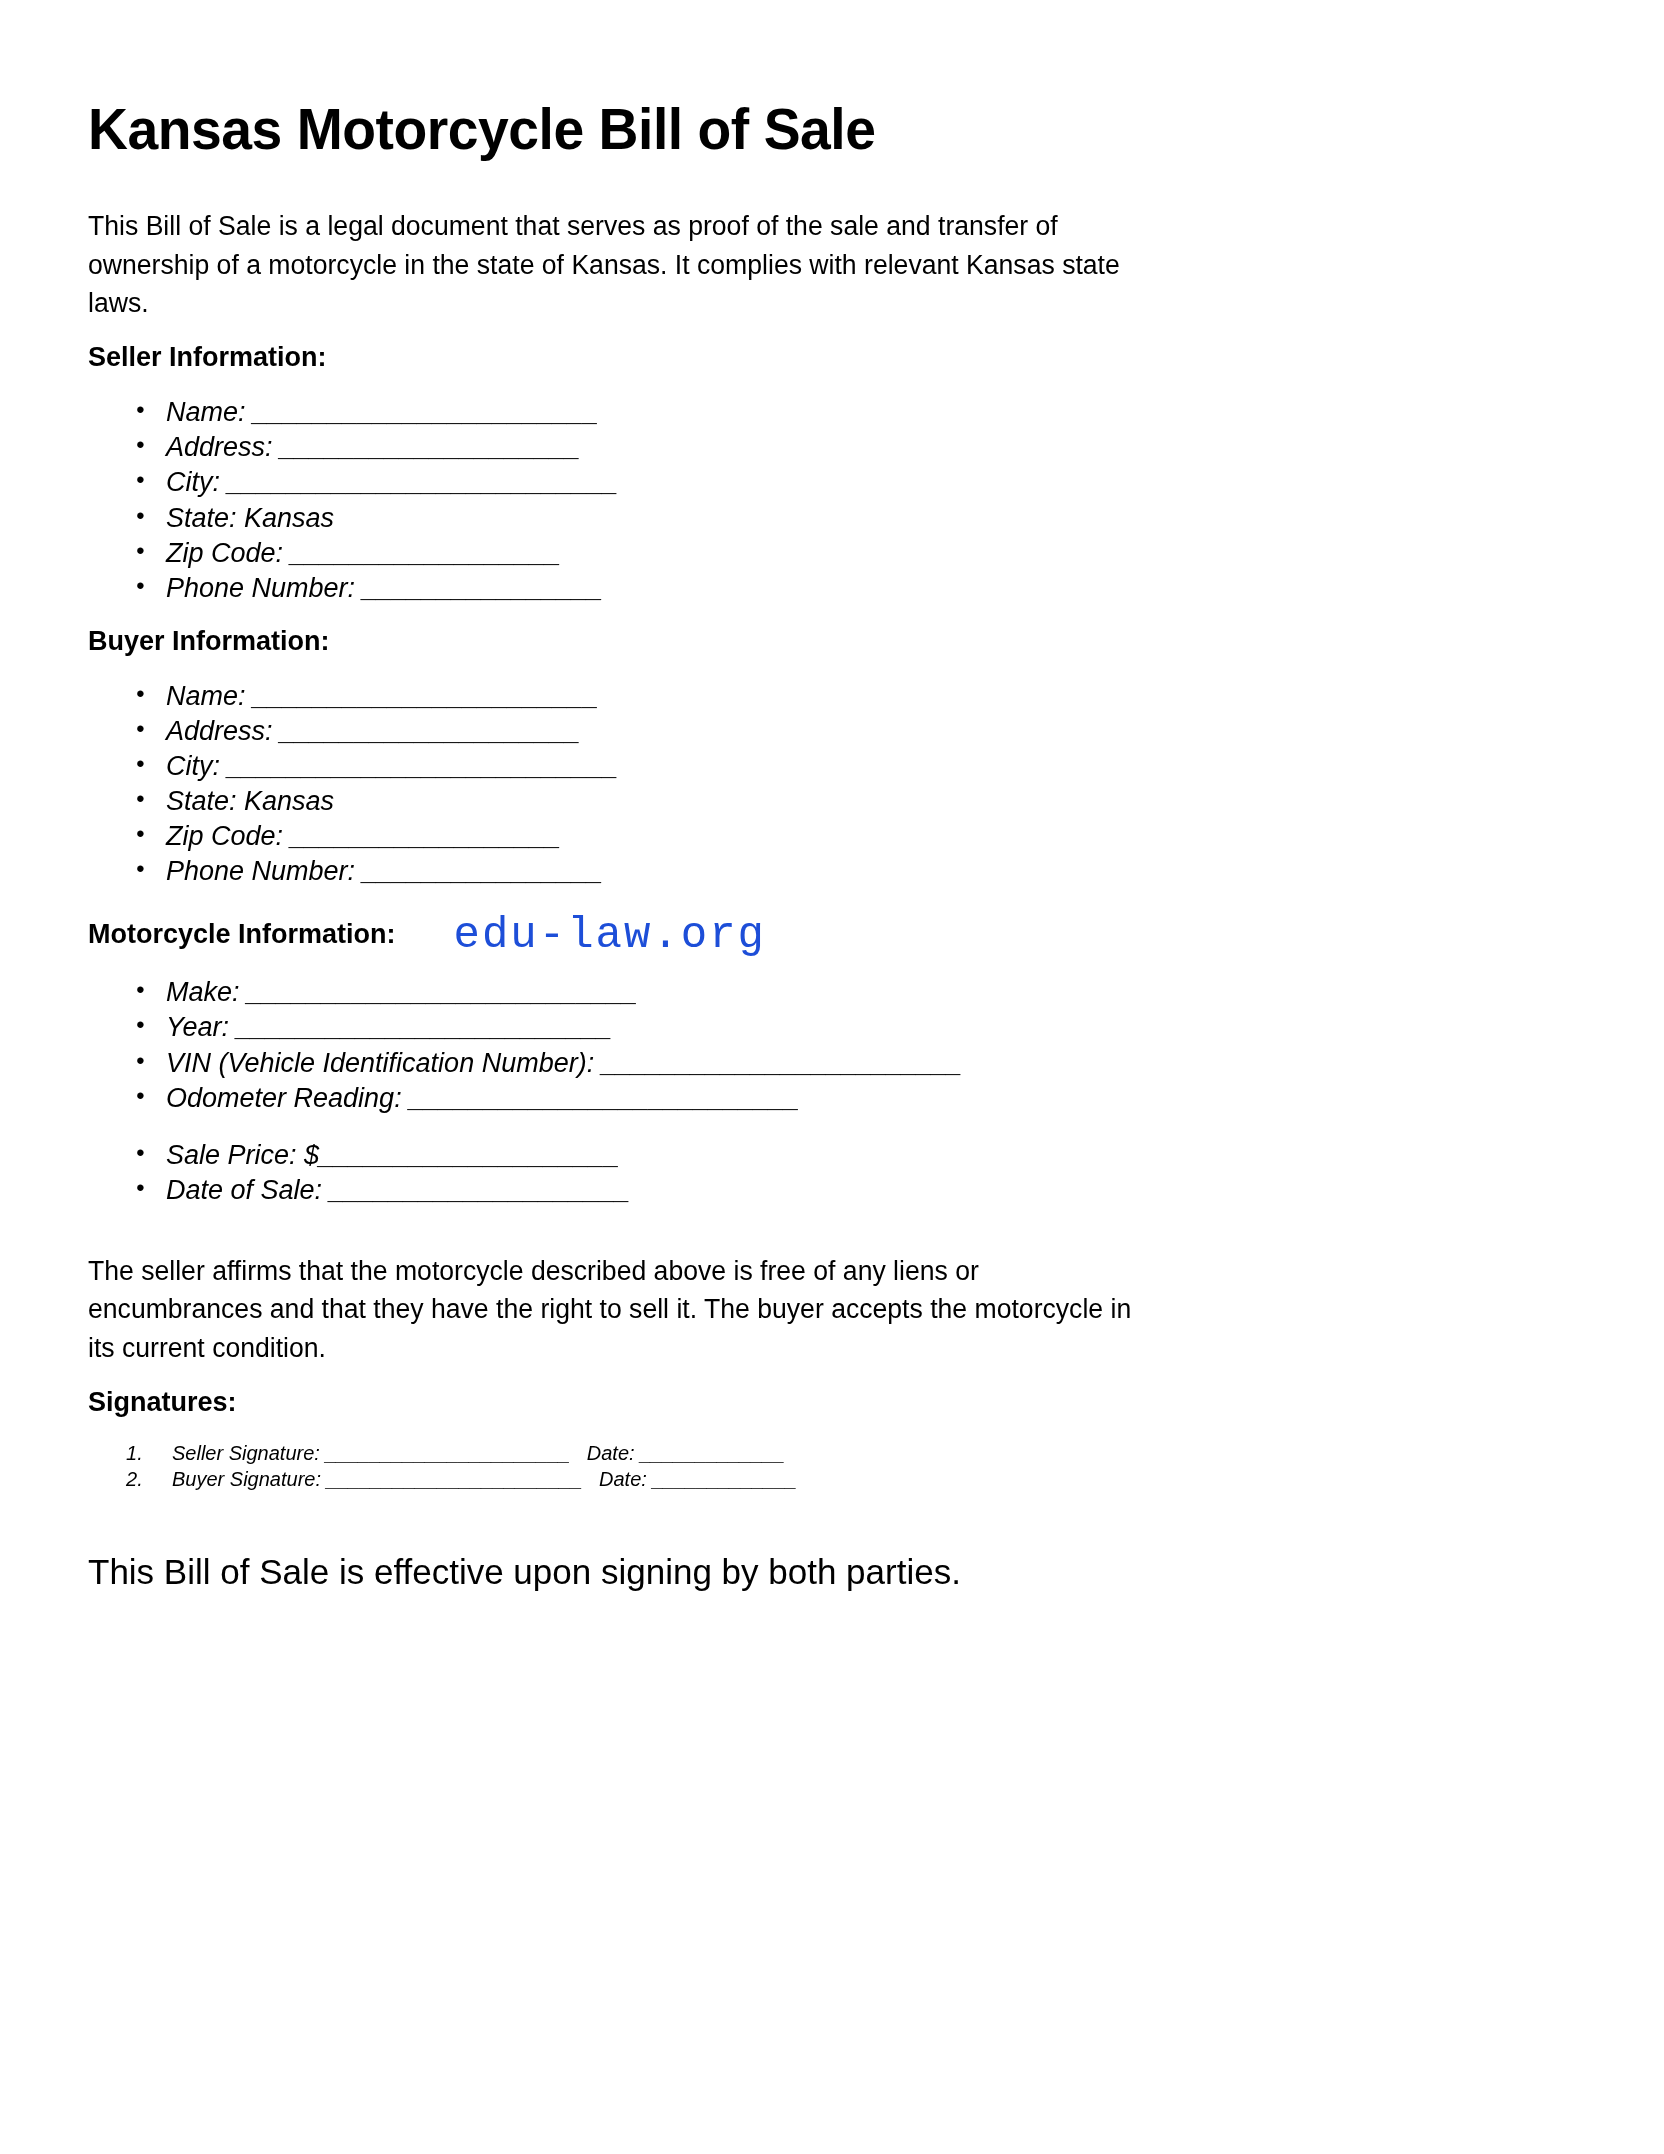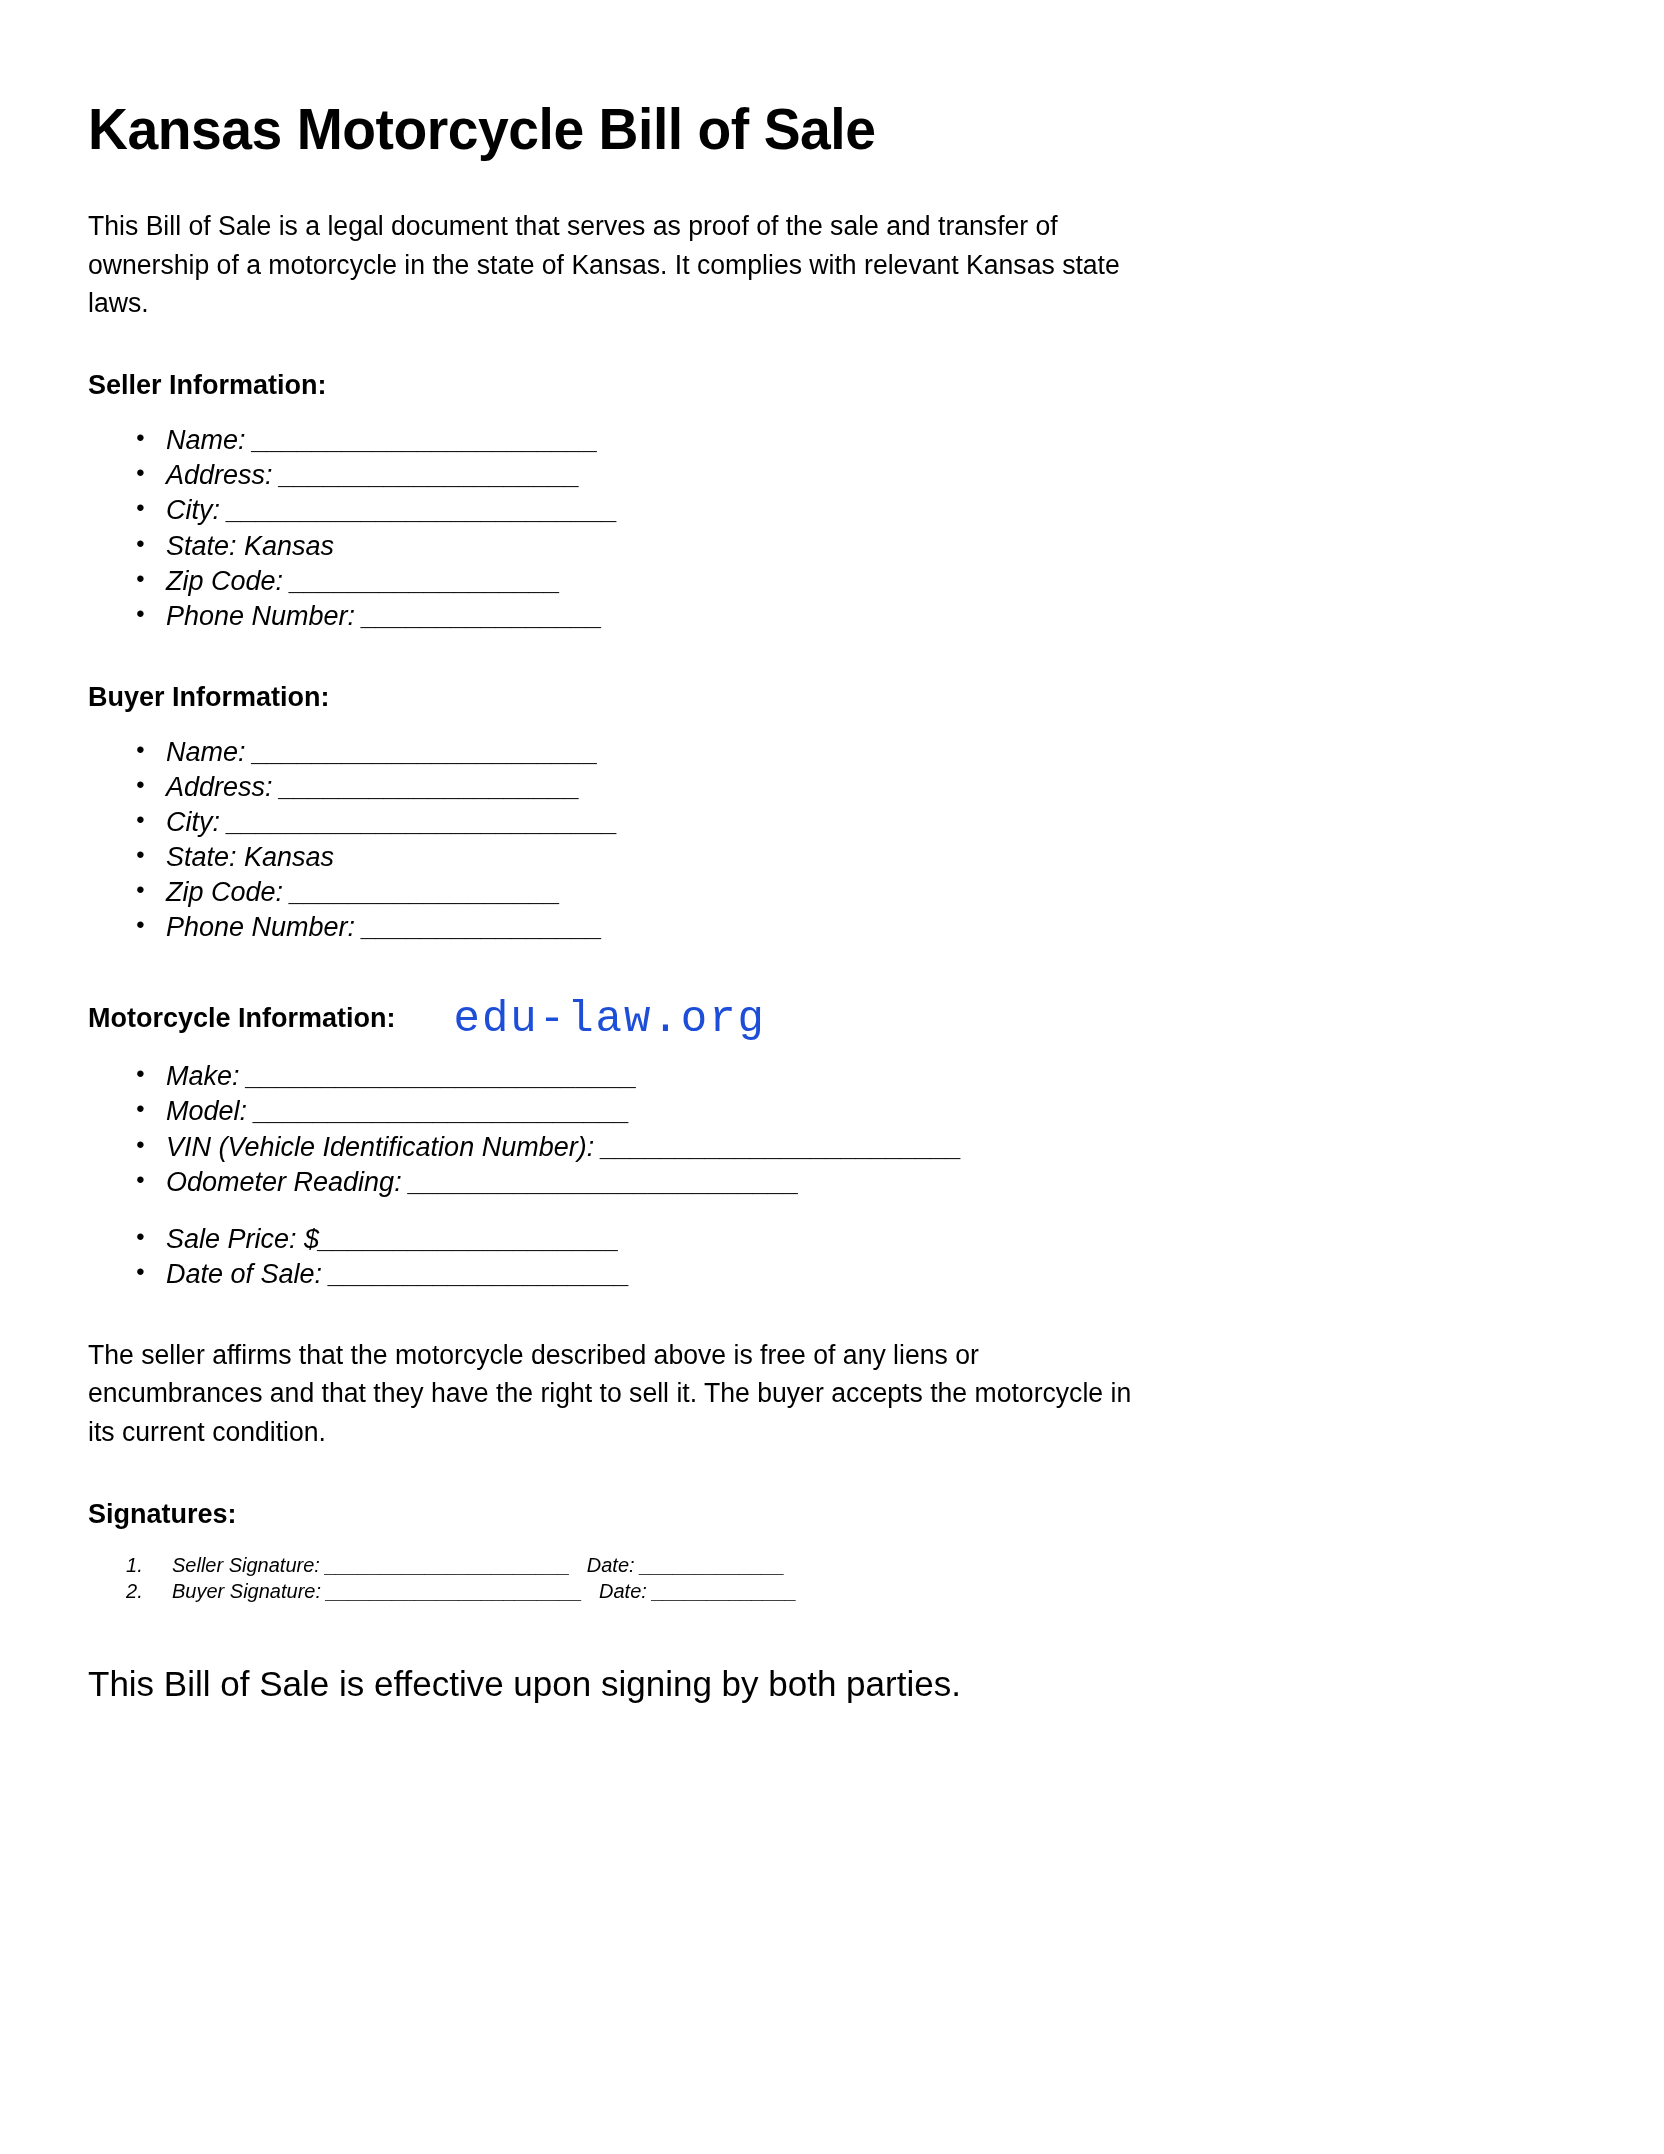--- a/index.html
+++ b/index.html
@@ -42,21 +42,21 @@
     max-width: 1060px;
     transform: scaleX(0.985);
     transform-origin: left top;
   }
   .para.tight {
     max-width: 1075px;
   }
   .section-head {
     font-size: 27px;
     font-weight: bold;
-    margin: 48px 0 0 0;
+    margin: 20px 0 0 0;
     display: flex;
     align-items: baseline;
   }
   .section-head .headline-text {
     white-space: pre;
   }
   .watermark {
     font-family: "Liberation Mono", "DejaVu Sans Mono", monospace;
     font-size: 44px;
     color: #1d4ed8;
@@ -146,21 +146,21 @@
     <li class="blank">Zip Code: __________________</li>
     <li class="blank">Phone Number: ________________</li>
   </ul>
 
   <div class="section-head">
     <span class="headline-text">Motorcycle Information:</span>
     <span class="watermark">edu-law.org</span>
   </div>
   <ul class="blanks">
     <li class="blank">Make: __________________________</li>
-    <li class="blank">Model: _________________________</li>
+    <li class="blank">Year: _________________________</li>
     <li class="blank">VIN (Vehicle Identification Number): ________________________</li>
     <li class="blank">Odometer Reading: __________________________</li>
   </ul>
 
   <ul class="blanks">
     <li class="blank">Sale Price: $____________________</li>
     <li class="blank">Date of Sale: ____________________</li>
   </ul>
 
   <p class="para tight">The seller affirms that the motorcycle described above is free of any liens or encumbrances and that they have the right to sell it. The buyer accepts the motorcycle in its current condition.</p>

